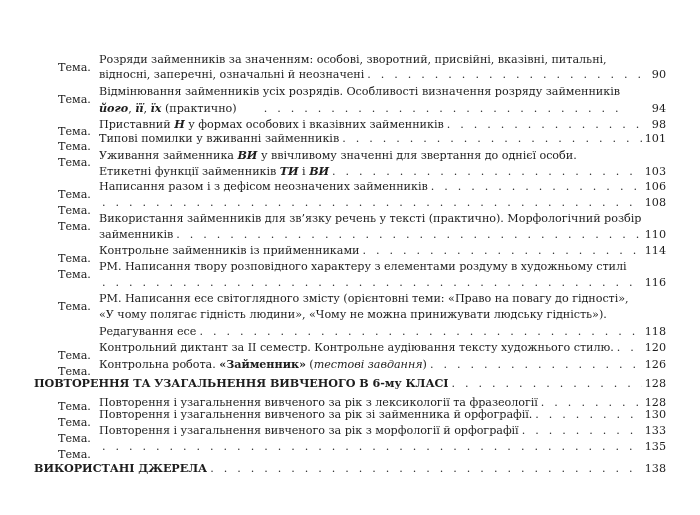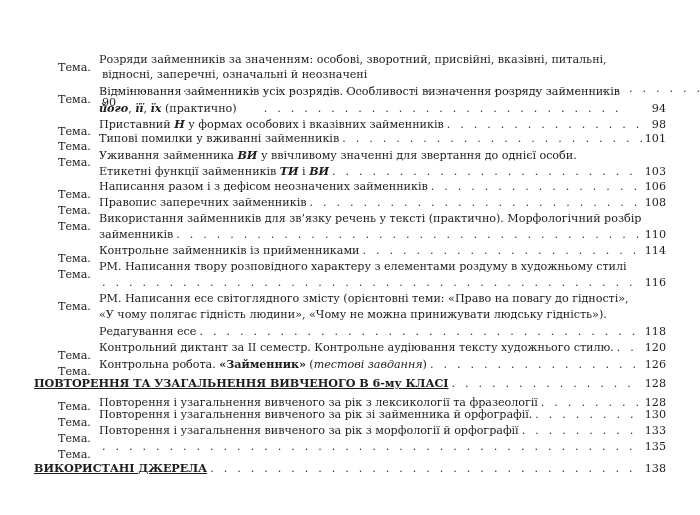--- a/index.html
+++ b/index.html
@@ -64,21 +64,21 @@
     .section {
       position: absolute;
       left: 34px;
       width: 632px;
       display: flex;
       align-items: baseline;
       white-space: nowrap;
       font-weight: bold;
       line-height: 14px;
     }
-    .section .txt { flex: 0 0 auto; text-decoration: underline; }
+    .section .txt { flex: 0 0 auto; }
     .section .dots {
       flex: 1 1 auto;
       overflow: hidden;
       margin: 0 3px;
       font-weight: normal;
       letter-spacing: 3.2px;
       color: #333;
     }
     .section .dots::before {
       content: ". . . . . . . . . . . . . . . . . . . . . . . . . . . . . . . . . . . . . . . . . . . . . . . . . . . . . . . . . . . . . . . . . . . . . . . . . . . . . . . . . . . . . . . . . . . . . . . . . . . . . . .";
@@ -89,21 +89,21 @@
     .i { font-style: italic; }
   </style>
 </head>
 <body>
 
 <div class="toc">
 
   <div class="entry" style="top:53px;">
     <span class="label">Тема.</span>
     <div class="line" style="top:0;">Розряди займенників за значенням: особові, зворотний, присвійні, вказівні, питальні,</div>
-    <div class="lastline" style="top:15px;flex-direction:column;">
+    <div class="lastline" style="top:15px;">
       <span class="txt">відносні, заперечні, означальні й неозначені</span>
       <span class="dots"></span>
       <span class="pg">90</span>
     </div>
   </div>
 
   <div class="entry" style="top:85px;">
     <span class="label">Тема.</span>
     <div class="line" style="top:0;">Відмінювання займенників усіх розрядів. Особливості визначення розряду займенників</div>
     <div class="lastline" style="top:16px;gap:24px;">
@@ -146,21 +146,20 @@
     <div class="lastline" style="top:0;">
       <span class="txt">Написання разом і з дефісом неозначених займенників</span>
       <span class="dots"></span>
       <span class="pg">106</span>
     </div>
   </div>
 
   <div class="entry" style="top:196px;">
     <span class="label">Тема.</span>
     <div class="lastline" style="top:0;">
-      <span class="txt">Правопис заперечних займенників</span>
       <span class="dots"></span>
       <span class="pg">108</span>
     </div>
   </div>
 
   <div class="entry" style="top:212px;">
     <span class="label">Тема.</span>
     <div class="line" style="top:0;">Використання займенників для зв’язку речень у тексті (практично). Морфологічний розбір</div>
     <div class="lastline" style="top:16px;">
       <span class="txt">займенників</span>

